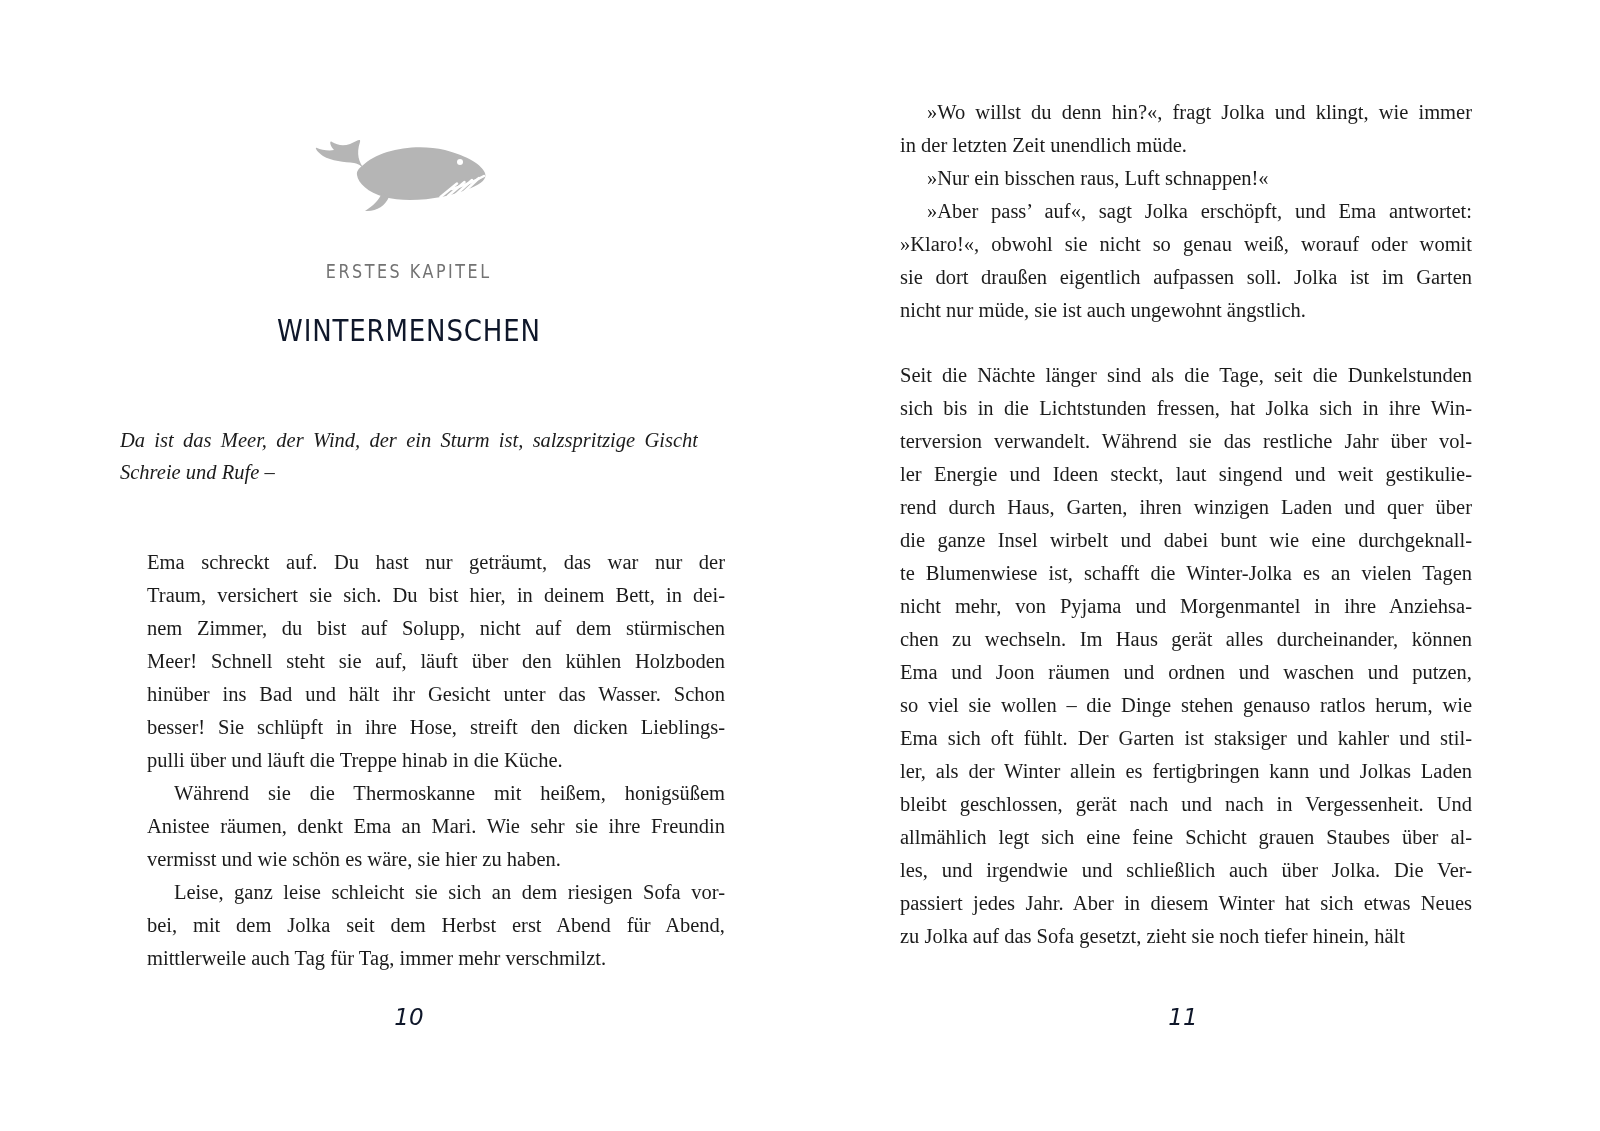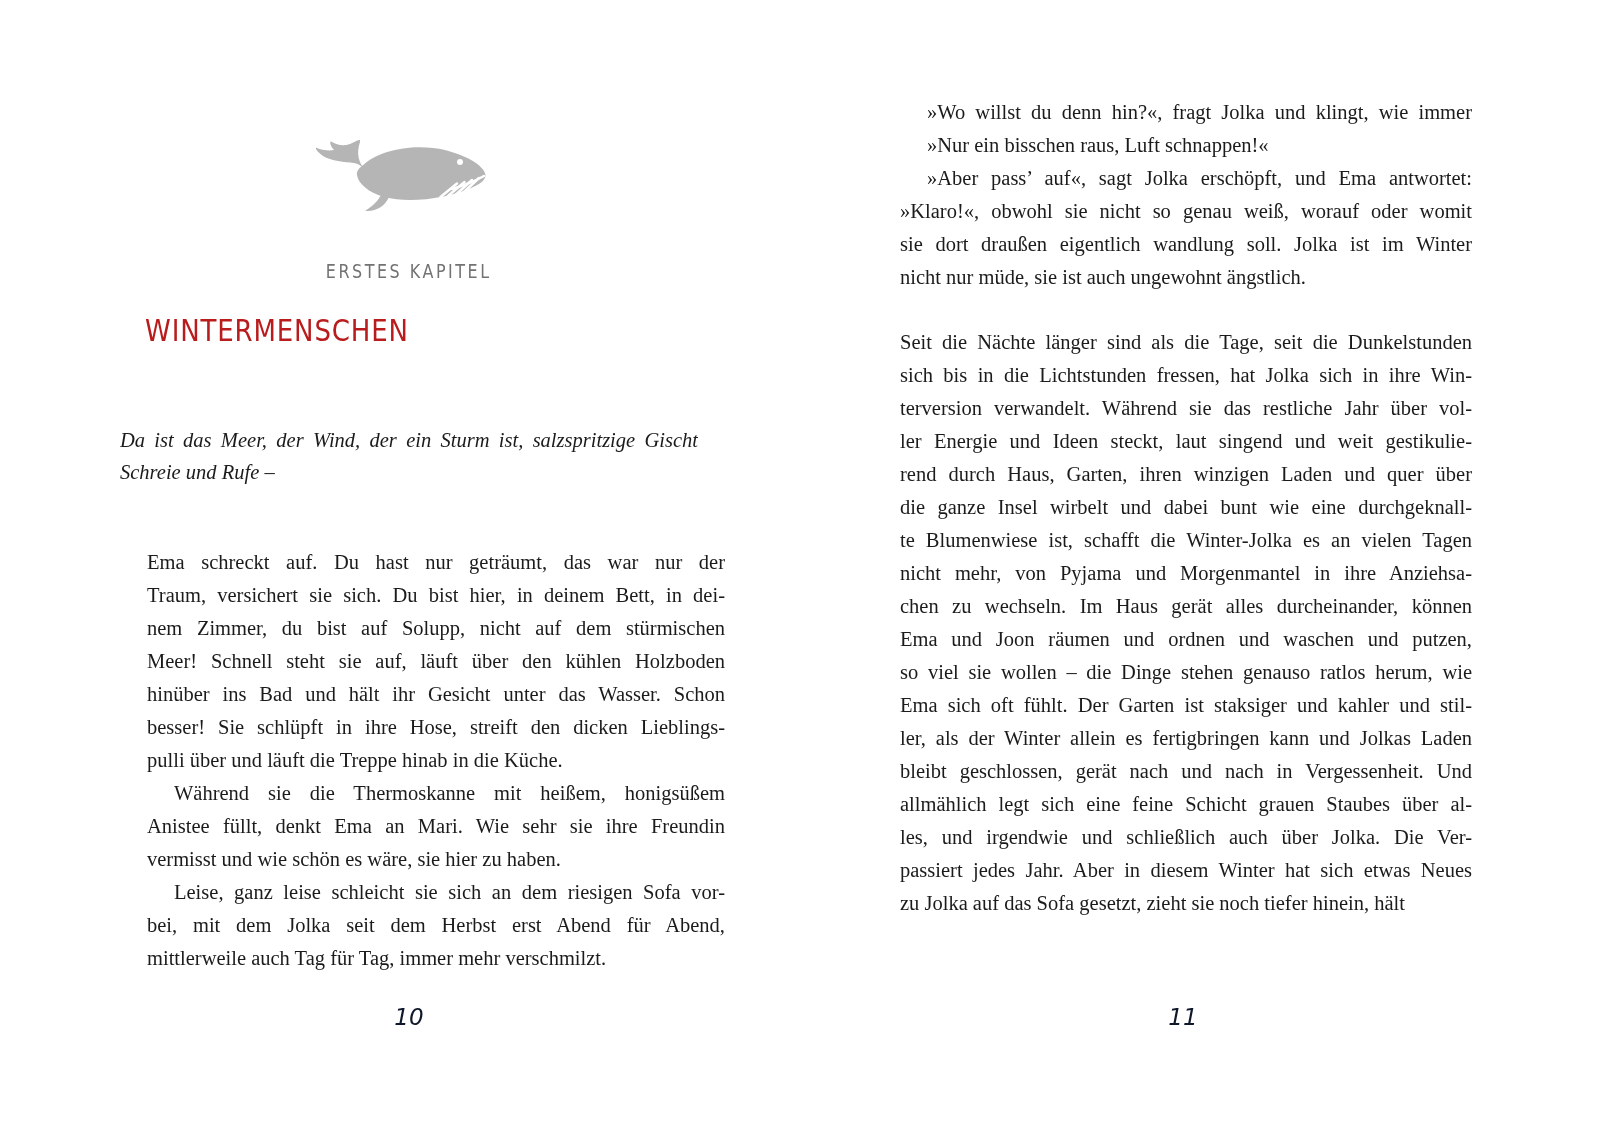--- a/index.html
+++ b/index.html
@@ -25,22 +25,23 @@
 
   
   .chapter-label {
     left: 120px; top: 260px; width: 578px;
     text-align: center;
     font-family: "DejaVu Sans", sans-serif;
     font-size: 19px; letter-spacing: 3px; color: #737373;
   }
   .chapter-title {
     left: 120px; top: 312px; width: 578px;
+    text-align: center;
     font-family: "DejaVu Sans", sans-serif;
-    font-size: 31px; letter-spacing: 1px; color: #b91c1c;
+    font-size: 31px; letter-spacing: 1px; color: #0f172a;
   }
   .condensed { display: inline-block; transform: scaleX(0.84); transform-origin: center; white-space: nowrap; }
 
   
   .textblock { font-size: 20.5px; }
   .line {
     line-height: 33px;
     text-align: justify;
     text-align-last: justify;
     white-space: normal;
@@ -112,46 +113,47 @@
         <div class="line">Ema schreckt auf. Du hast nur geträumt, das war nur der</div>
         <div class="line">Traum, versichert sie sich. Du bist hier, in deinem Bett, in dei-</div>
         <div class="line">nem Zimmer, du bist auf Solupp, nicht auf dem stürmischen</div>
         <div class="line">Meer! Schnell steht sie auf, läuft über den kühlen Holzboden</div>
         <div class="line">hinüber ins Bad und hält ihr Gesicht unter das Wasser. Schon</div>
         <div class="line">besser! Sie schlüpft in ihre Hose, streift den dicken Lieblings-</div>
         <div class="line last">pulli über und läuft die Treppe hinab in die Küche.</div>
       </div>
       <div class="para indent">
         <div class="line">Während sie die Thermoskanne mit heißem, honigsüßem</div>
-        <div class="line">Anistee füllt, denkt Ema an Mari. Wie sehr sie ihre Freundin</div>
+        <div class="line">Anistee räumen, denkt Ema an Mari. Wie sehr sie ihre Freundin</div>
         <div class="line last">vermisst und wie schön es wäre, sie hier zu haben.</div>
       </div>
       <div class="para indent">
         <div class="line">Leise, ganz leise schleicht sie sich an dem riesigen Sofa vor-</div>
         <div class="line">bei, mit dem Jolka seit dem Herbst erst Abend für Abend,</div>
         <div class="line last">mittlerweile auch Tag für Tag, immer mehr verschmilzt.</div>
       </div>
     </div>
 
   <div class="abs folio" id="left-folio">10</div>
 </div>
 
 <div class="page" id="right-page">
 
   <div class="abs textblock" id="right-body">
       <div class="para indent">
         <div class="line">»Wo willst du denn hin?«, fragt Jolka und klingt, wie immer</div>
+        <div class="line last">in der letzten Zeit unendlich müde.</div>
       </div>
       <div class="para indent">
         <div class="line last">»Nur ein bisschen raus, Luft schnappen!«</div>
       </div>
       <div class="para indent">
         <div class="line">»Aber pass’ auf«, sagt Jolka erschöpft, und Ema antwortet:</div>
         <div class="line">»Klaro!«, obwohl sie nicht so genau weiß, worauf oder womit</div>
-        <div class="line">sie dort draußen eigentlich wandlung soll. Jolka ist im Winter</div>
+        <div class="line">sie dort draußen eigentlich aufpassen soll. Jolka ist im Garten</div>
         <div class="line last">nicht nur müde, sie ist auch ungewohnt ängstlich.</div>
       </div>
       <div class="para spaced">
         <div class="line">Seit die Nächte länger sind als die Tage, seit die Dunkelstunden</div>
         <div class="line">sich bis in die Lichtstunden fressen, hat Jolka sich in ihre Win-</div>
         <div class="line">terversion verwandelt. Während sie das restliche Jahr über vol-</div>
         <div class="line">ler Energie und Ideen steckt, laut singend und weit gestikulie-</div>
         <div class="line">rend durch Haus, Garten, ihren winzigen Laden und quer über</div>
         <div class="line">die ganze Insel wirbelt und dabei bunt wie eine durchgeknall-</div>
         <div class="line">te Blumenwiese ist, schafft die Winter-Jolka es an vielen Tagen</div>

